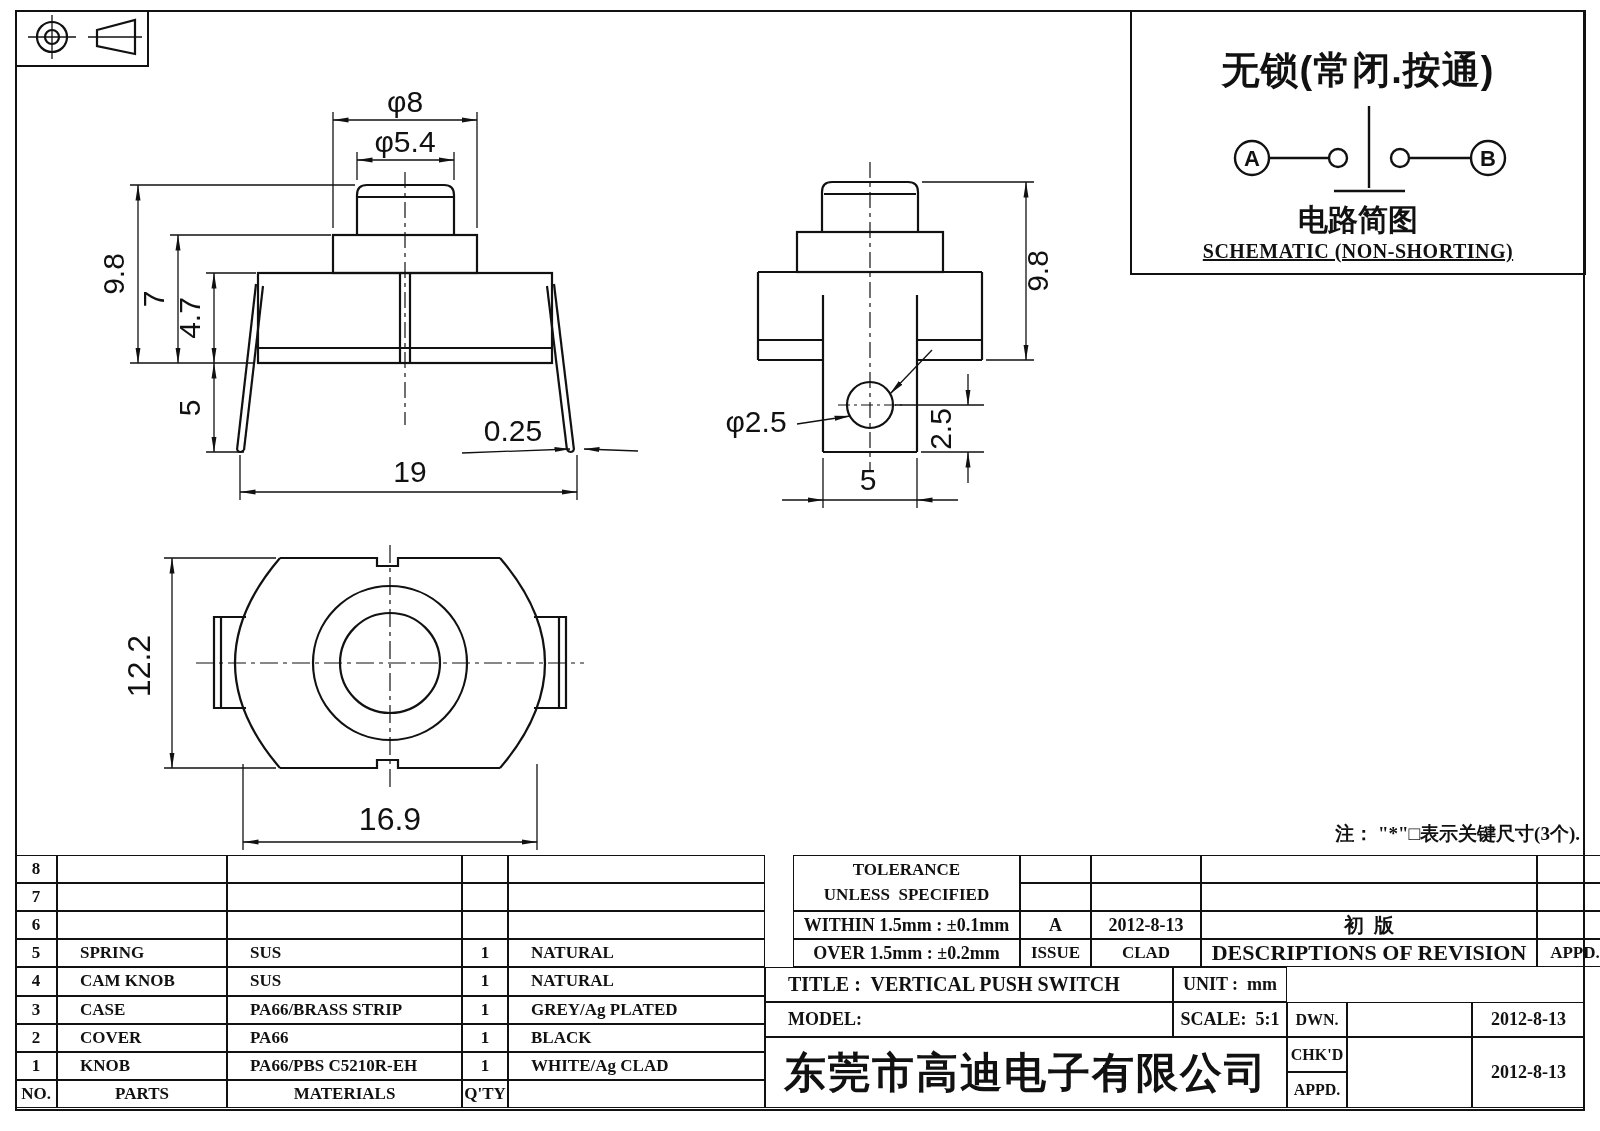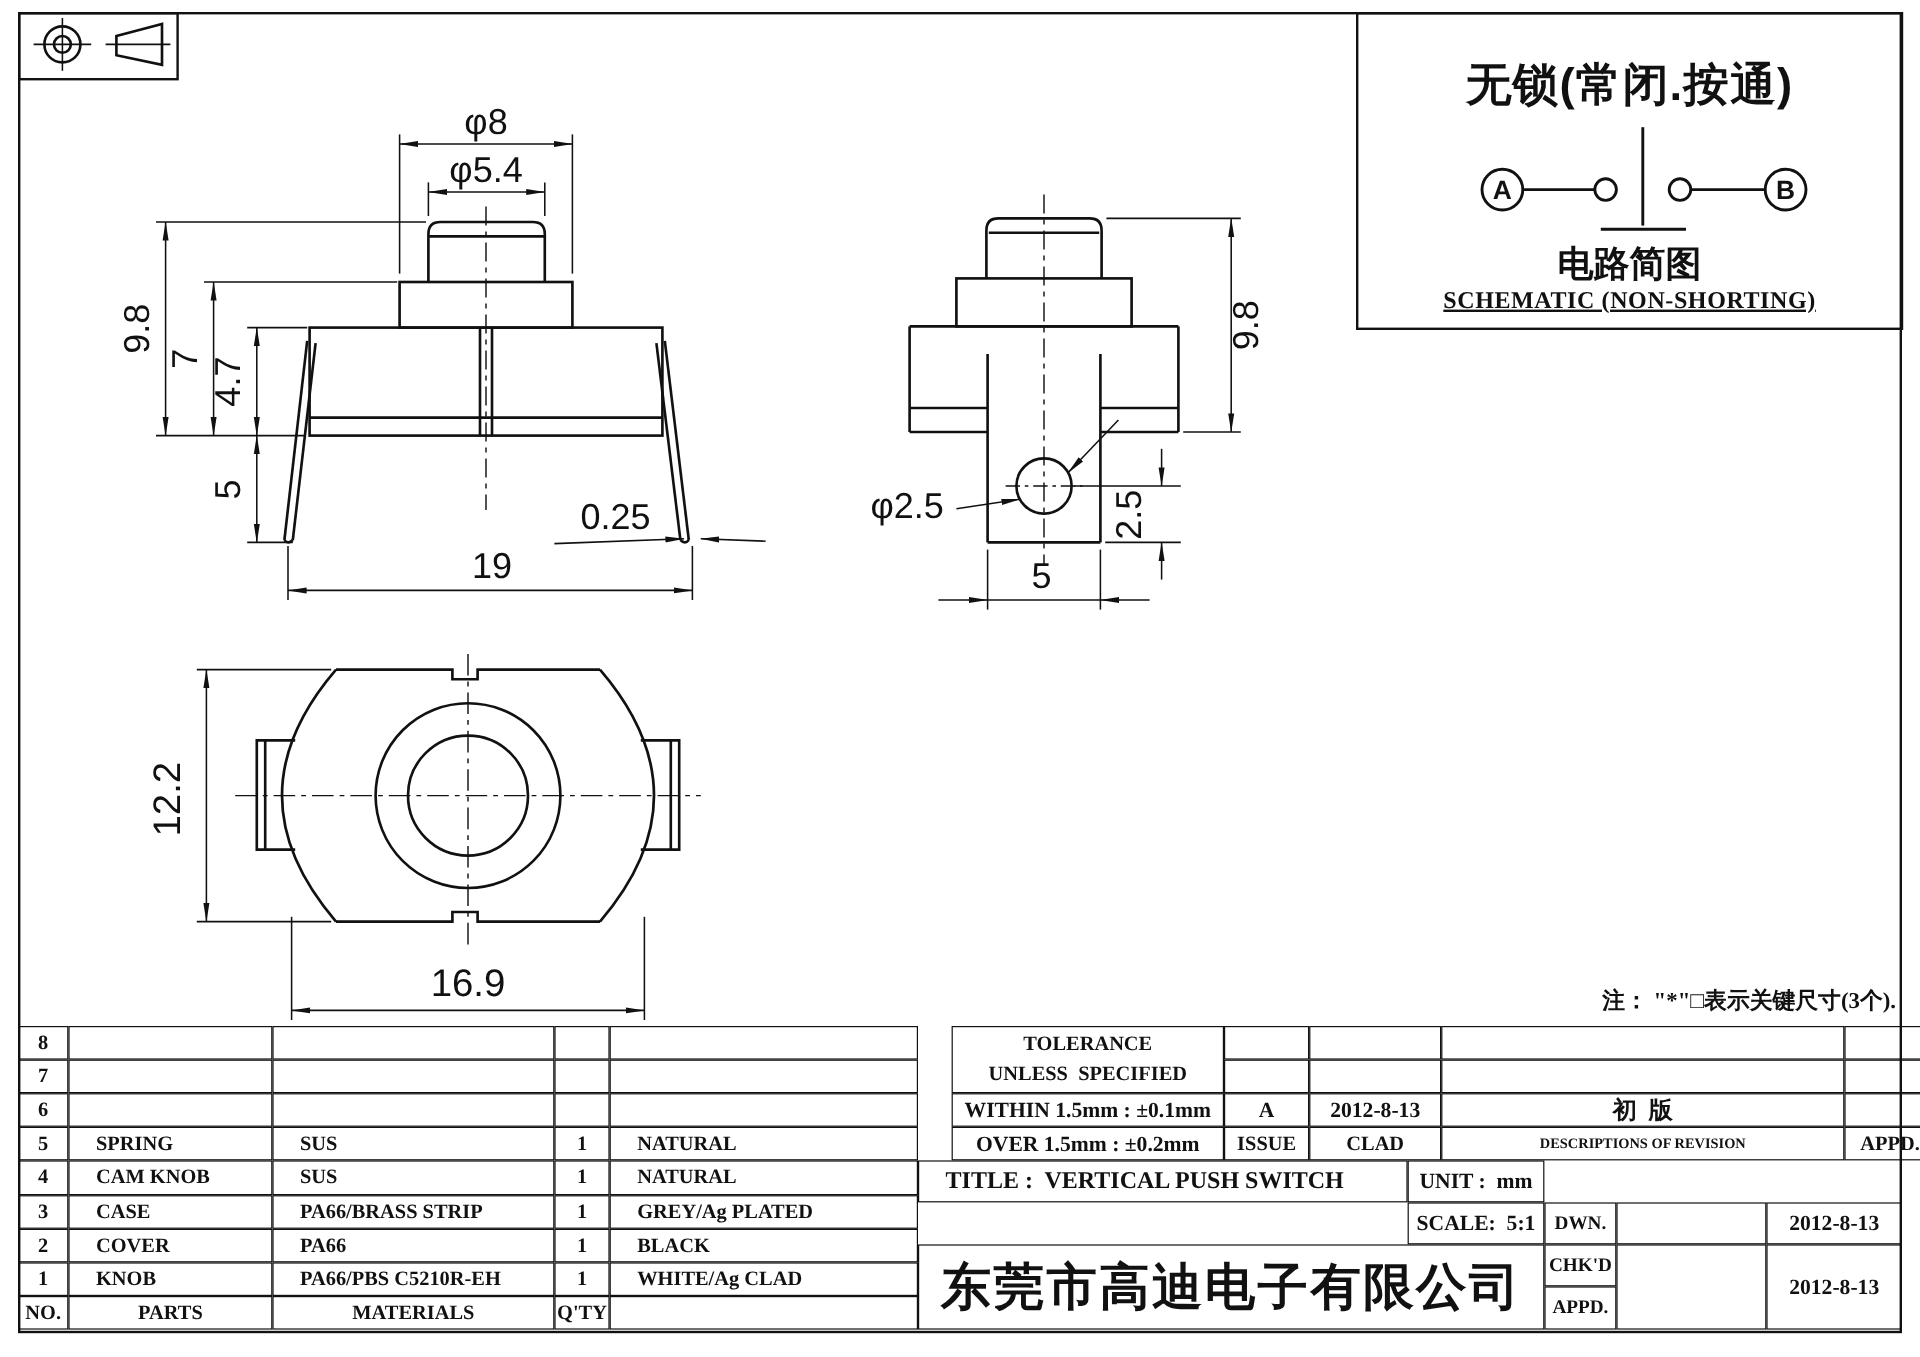--- a/index.html
+++ b/index.html
@@ -265,27 +265,28 @@
     <div class="cell" style="grid-column:4;grid-row:2;"></div>
     <div class="cell" style="grid-column:5;grid-row:2;"></div>
     <div class="cell" style="font-size:18px;">WITHIN 1.5mm : ±0.1mm</div>
     <div class="cell" style="font-size:18px;">A</div>
     <div class="cell" style="font-size:18px;">2012-8-13</div>
     <div class="cell" style="font-size:20px;">初  版</div>
     <div class="cell"></div>
     <div class="cell" style="font-size:18px;">OVER 1.5mm : ±0.2mm</div>
     <div class="cell">ISSUE</div>
     <div class="cell">CLAD</div>
-    <div class="cell" style="font-size:12px;">DESCRIPTIONS OF REVISION</div>
+    <div class="cell" style="font-size:22px;">DESCRIPTIONS OF REVISION</div>
     <div class="cell">APPD.</div>
   </div>
 
   <div class="abs grid" id="titlegrid">
     <div class="cell l" style="grid-column:1;grid-row:1;font-size:20px;">TITLE :  VERTICAL PUSH SWITCH</div>
     <div class="cell" style="grid-column:2;grid-row:1;font-size:18px;">UNIT :  mm</div>
+    <div class="cell l" style="grid-column:1;grid-row:2;font-size:18px;">MODEL:</div>
     <div class="cell" style="grid-column:2;grid-row:2;font-size:18px;">SCALE:  5:1</div>
     <div class="cell" style="grid-column:3;grid-row:2;font-size:16px;">DWN.</div>
     <div class="cell" style="grid-column:4;grid-row:2;"></div>
     <div class="cell" style="grid-column:5;grid-row:2;font-size:18px;">2012-8-13</div>
     <div class="cell company" style="grid-column:1/3;grid-row:3/5;">东莞市高迪电子有限公司</div>
     <div class="cell" style="grid-column:3;grid-row:3;font-size:16px;">CHK'D</div>
     <div class="cell" style="grid-column:3;grid-row:4;font-size:16px;">APPD.</div>
     <div class="cell" style="grid-column:4;grid-row:3/5;"></div>
     <div class="cell" style="grid-column:5;grid-row:3/5;font-size:18px;">2012-8-13</div>
   </div>

